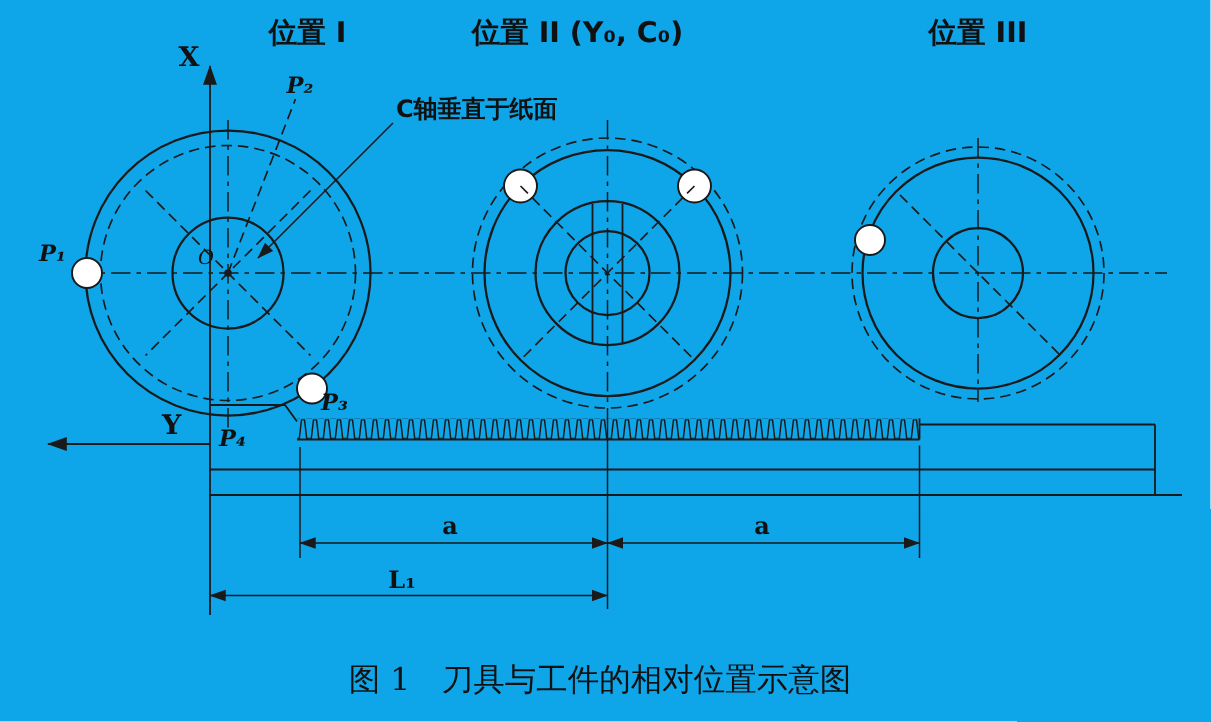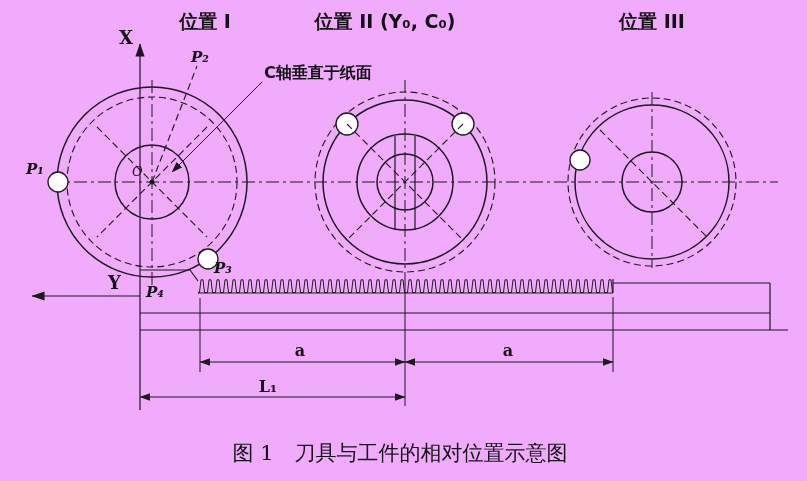--- a/index.html
+++ b/index.html
@@ -1,16 +1,16 @@
 <!DOCTYPE html>
 <html><head>
 <meta charset="utf-8">
 <style>
   html,body{margin:0;padding:0;background:#ffffff;}
-  .page{position:relative;width:807px;height:481px;background:#f0abfc;overflow:hidden;
+  .page{position:relative;width:807px;height:481px;background:#0ea5e9;overflow:hidden;
         font-family:"DejaVu Sans","Liberation Sans",sans-serif;}
   svg{position:absolute;left:0;top:0;}
   .stroke-main{stroke:#1a1a1a;stroke-width:1.5;fill:none;}
   .stroke-med{stroke:#1a1a1a;stroke-width:1.2;fill:none;}
   .stroke-thin{stroke:#1a1a1a;stroke-width:1;fill:none;}
   .dashed{stroke:#1a1a1a;stroke-width:1.1;fill:none;stroke-dasharray:7 4;}
   .dashdot{stroke:#1a1a1a;stroke-width:1;fill:none;stroke-dasharray:13 4 3 4;}
   .notch{fill:#ffffff;stroke:#1a1a1a;stroke-width:1.3;}
   text{fill:#111111;}
   .cn-label{font-size:19px;font-weight:bold;font-family:"DejaVu Sans","Liberation Sans",sans-serif;}

